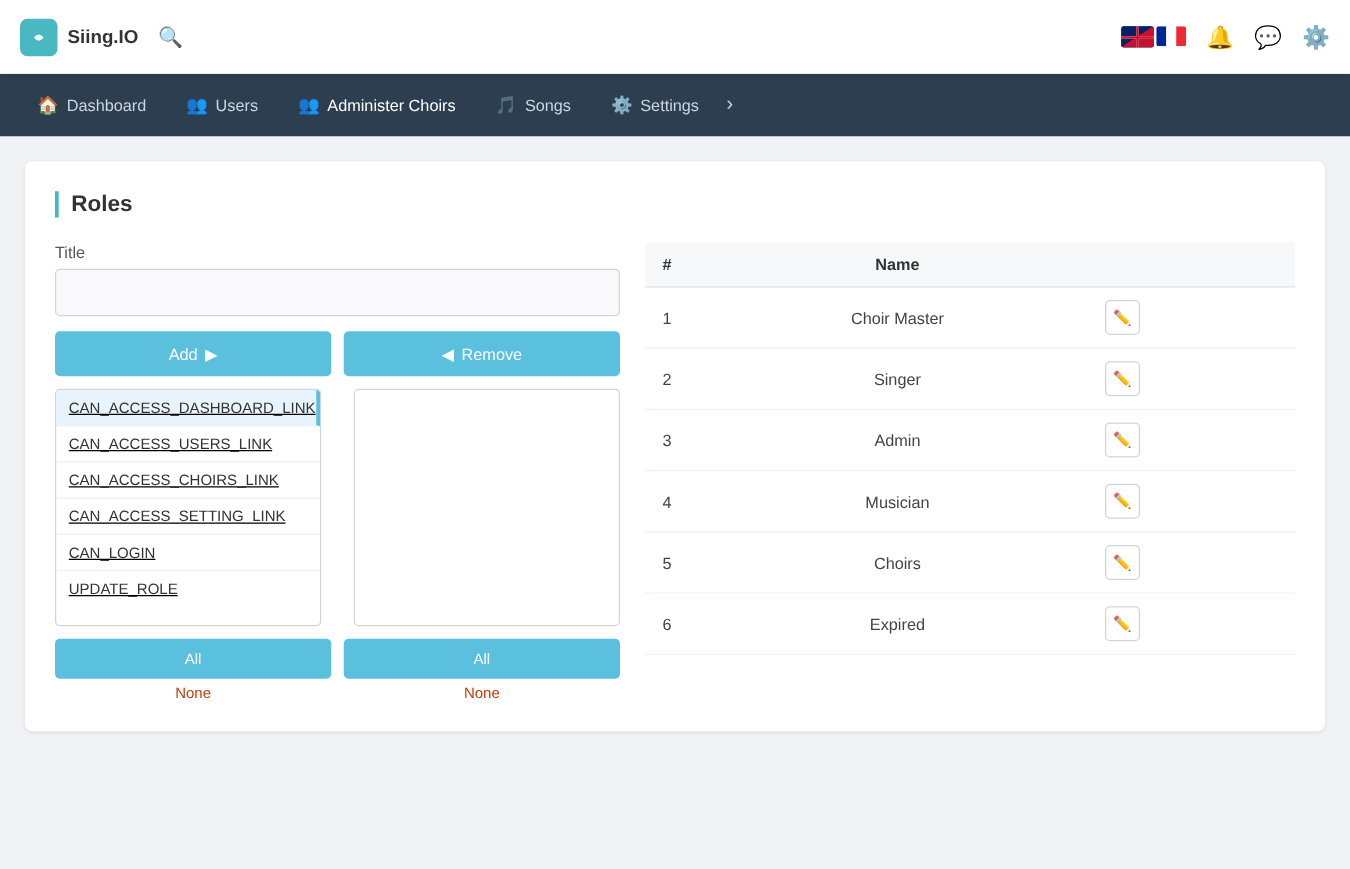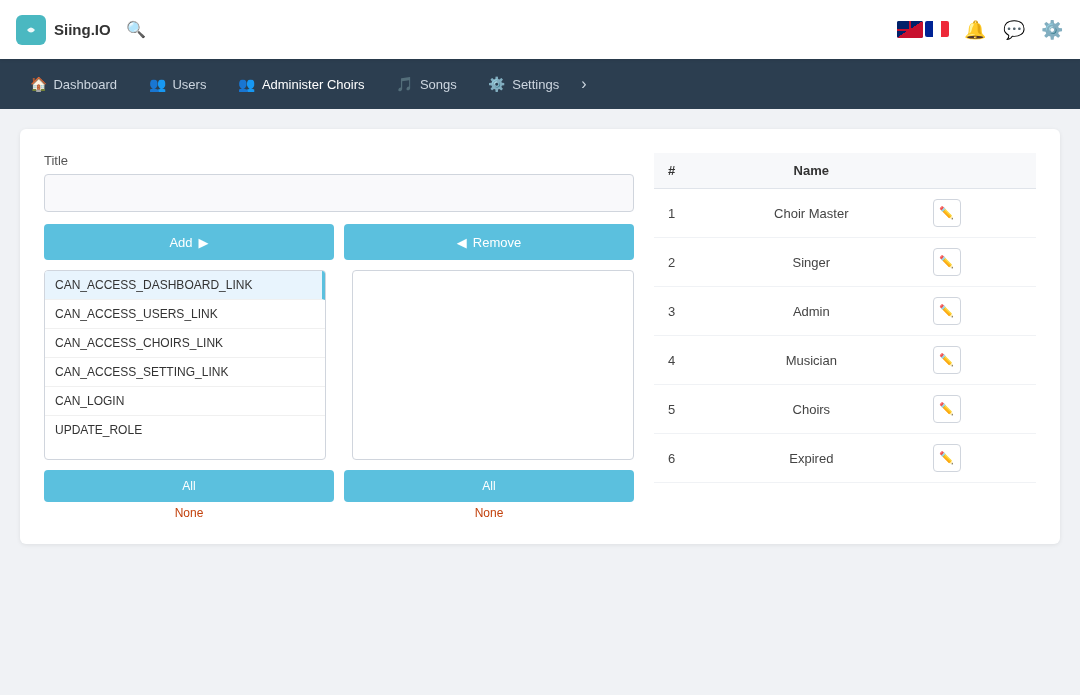--- a/index.html
+++ b/index.html
@@ -112,21 +112,21 @@
       border-left: 3px solid #4ab8c1;
     }
 
     .roles-layout {
       display: flex;
       gap: 20px;
     }
 
     
     .left-panel {
-      width: 590px;
+      width: 452px;
       flex-shrink: 0;
     }
     .field-label {
       font-size: 13px;
       color: #555;
       margin-bottom: 6px;
     }
     .text-input {
       width: 100%;
       height: 38px;
@@ -167,20 +167,21 @@
       font-size: 13px;
       cursor: pointer;
       display: flex;
       align-items: center;
       justify-content: center;
       gap: 6px;
     }
     .permission-panels {
       display: flex;
       gap: 26px;
+      text-decoration: underline;
     }
     .permission-list-container {
       flex: 1;
       border: 1px solid #d0d5dd;
       border-radius: 4px;
       height: 190px;
       overflow-y: auto;
     }
     .permission-item {
       padding: 7px 10px;
@@ -316,20 +317,21 @@
   </div>
   <div class="nav-item">
     <span class="nav-icon">⚙️</span>
     <span>Settings</span>
   </div>
   <span class="nav-more">›</span>
 </nav>
 
 <div class="main-content">
   <div class="card">
+    <h2 class="section-title">Roles</h2>
 
     <div class="roles-layout">
 
       <div class="left-panel">
         <div class="field-label">Title</div>
         <input type="text" class="text-input" placeholder="" style="">
 
         <div class="action-row">
           <button class="btn-add">
             <span>Add</span>

